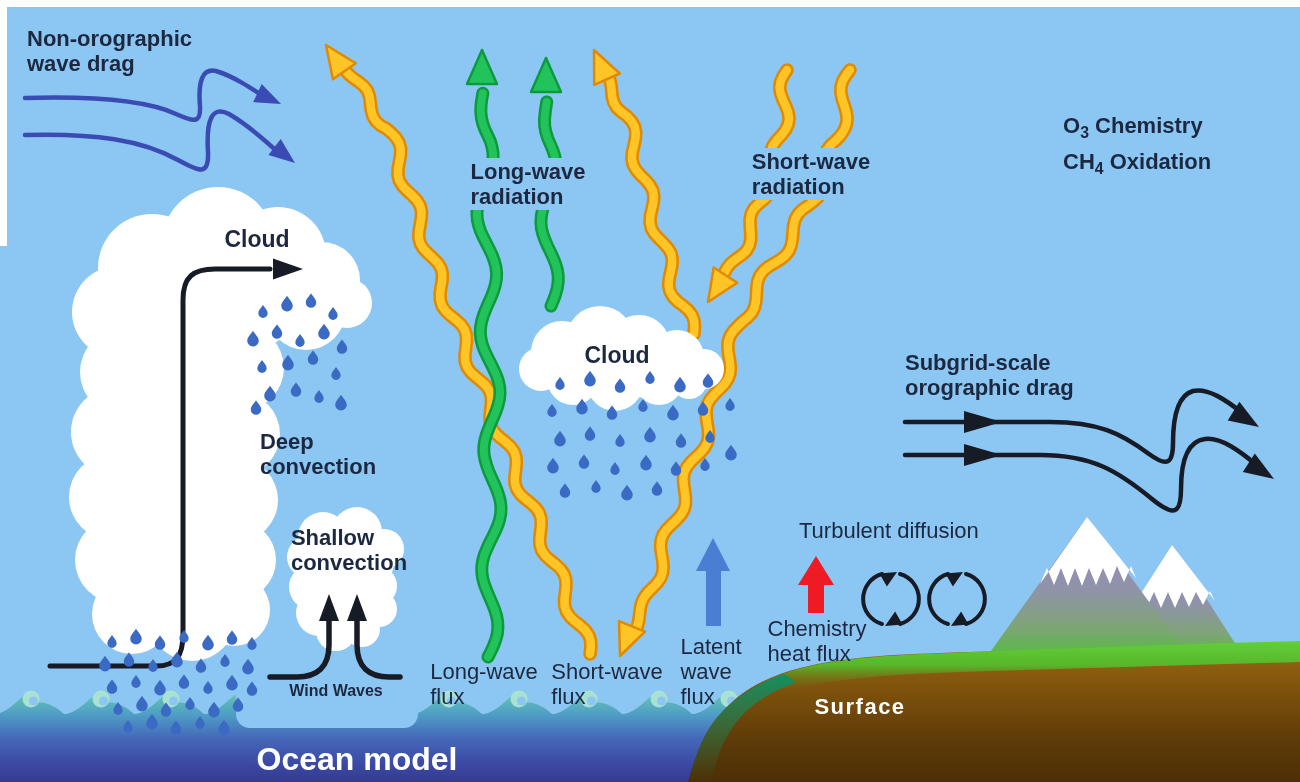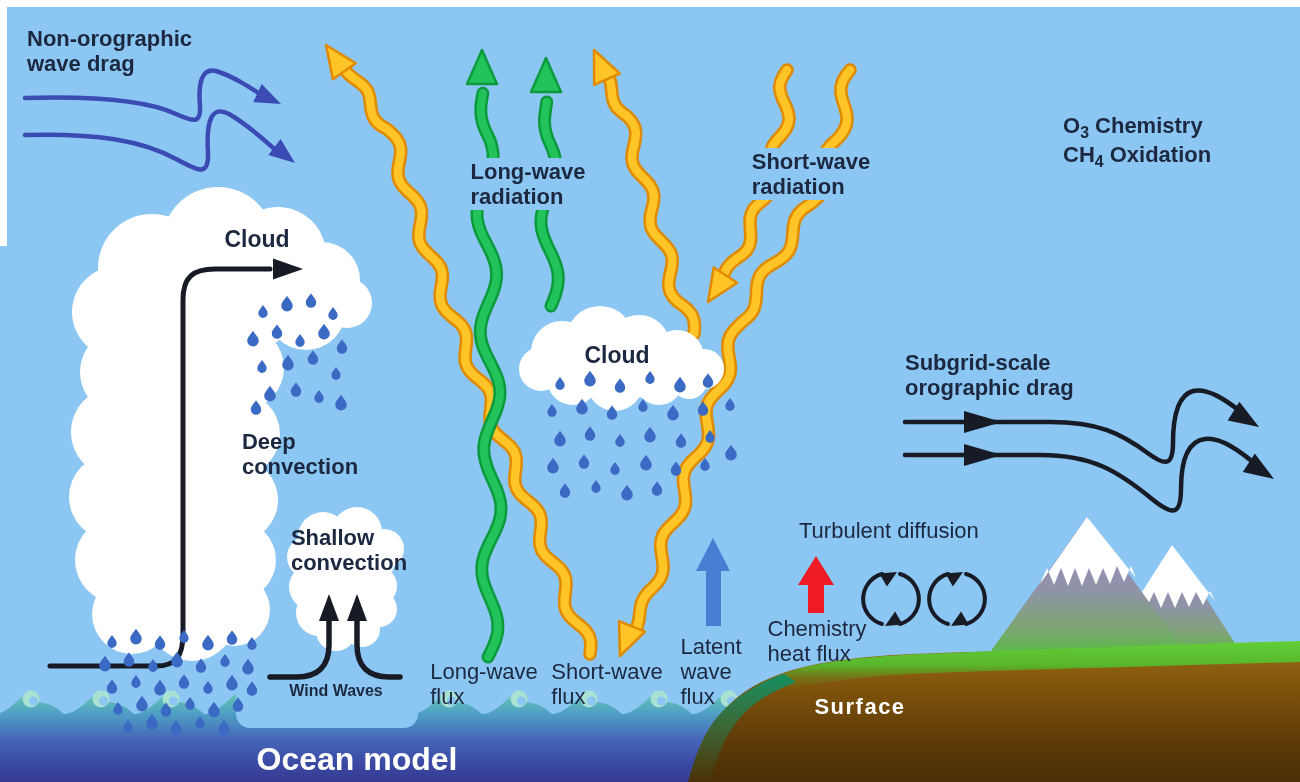--- a/index.html
+++ b/index.html
@@ -324,21 +324,21 @@
 
   <div class="lbl" style="left:27px;top:26px">
     <span class="ln">Non-orographic</span>
     <span class="ln">wave drag</span>
   </div>
 
   <div class="lbl center" style="left:257px;top:226px;font-size:23px">
     <span>Cloud</span>
   </div>
 
-  <div class="lbl center" style="left:300px;top:429px">
+  <div class="lbl center" style="left:318px;top:429px">
     <span class="ln">Deep</span>
     <span class="ln">convection</span>
   </div>
 
   <div class="lbl center" style="left:349px;top:525px">
     <span class="ln">Shallow</span>
     <span class="ln">convection</span>
   </div>
 
   <div class="lbl center" style="left:336px;top:682px;font-size:16px">
@@ -390,21 +390,21 @@
 
   <div class="lbl" style="left:905px;top:350px">
     <span class="ln">Subgrid-scale</span>
     <span class="ln">orographic drag</span>
   </div>
 
   <div class="lbl" style="left:1063px;top:113px">
     <span>O</span><sub>3</sub><span> Chemistry</span>
   </div>
 
-  <div class="lbl" style="left:1063px;top:142px">
+  <div class="lbl" style="left:1063px;top:149px">
     <span>CH</span><sub>4</sub><span> Oxidation</span>
   </div>
 
   <div class="lbl center white" style="left:860px;top:694px;letter-spacing:1.5px">
     <span>Surface</span>
   </div>
 
 </div>
 
 </body></html>

